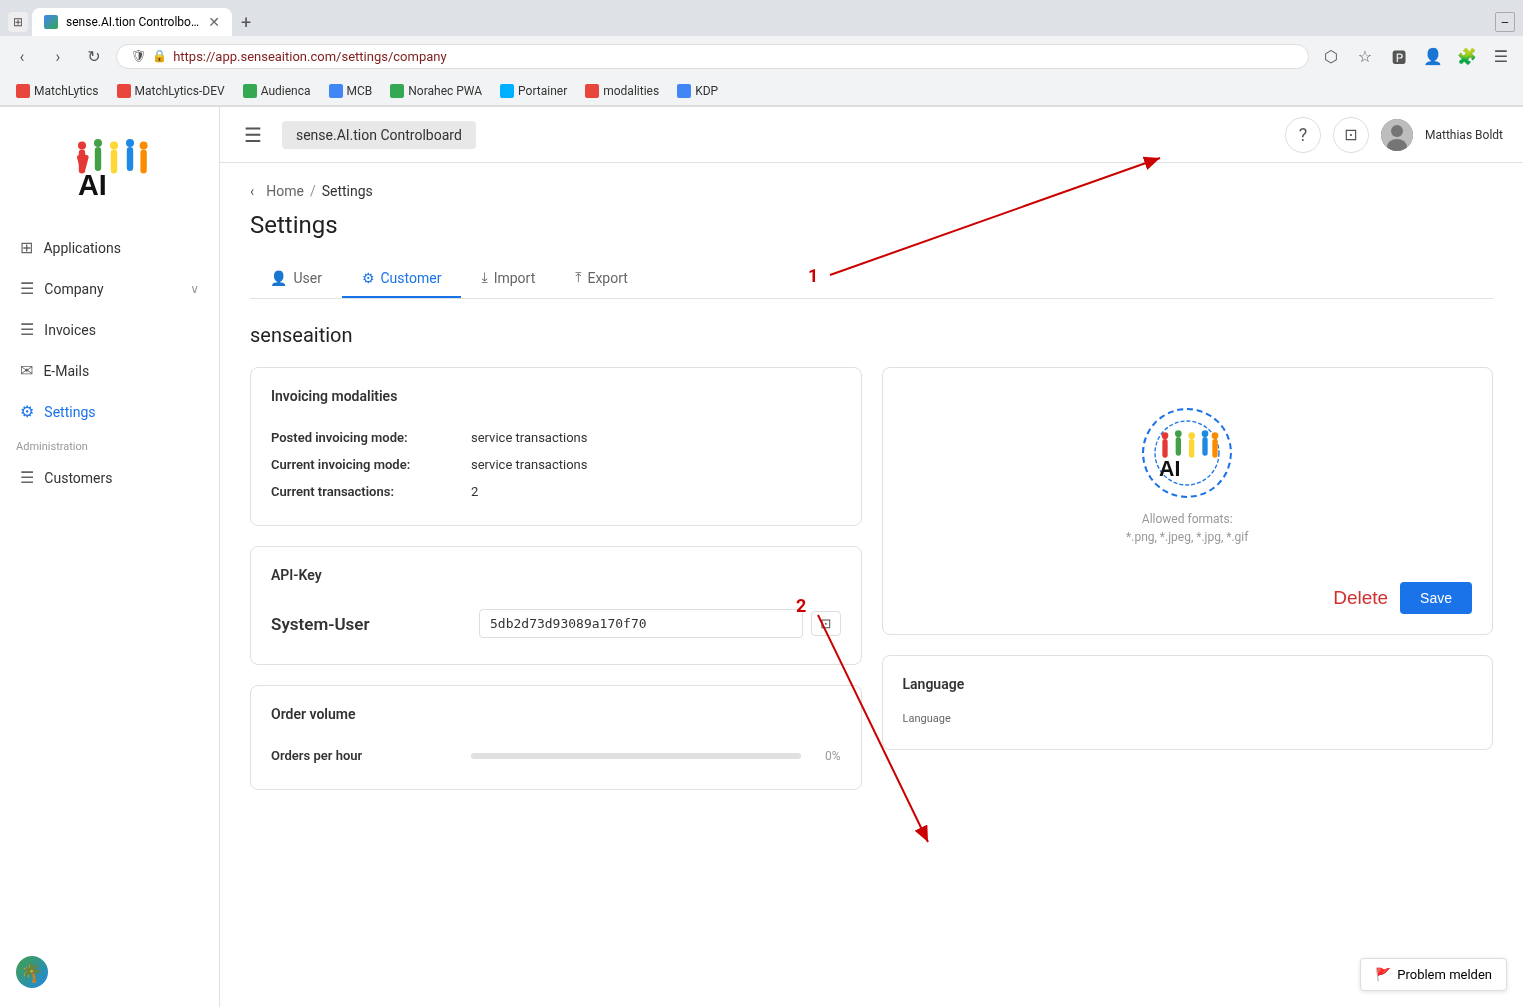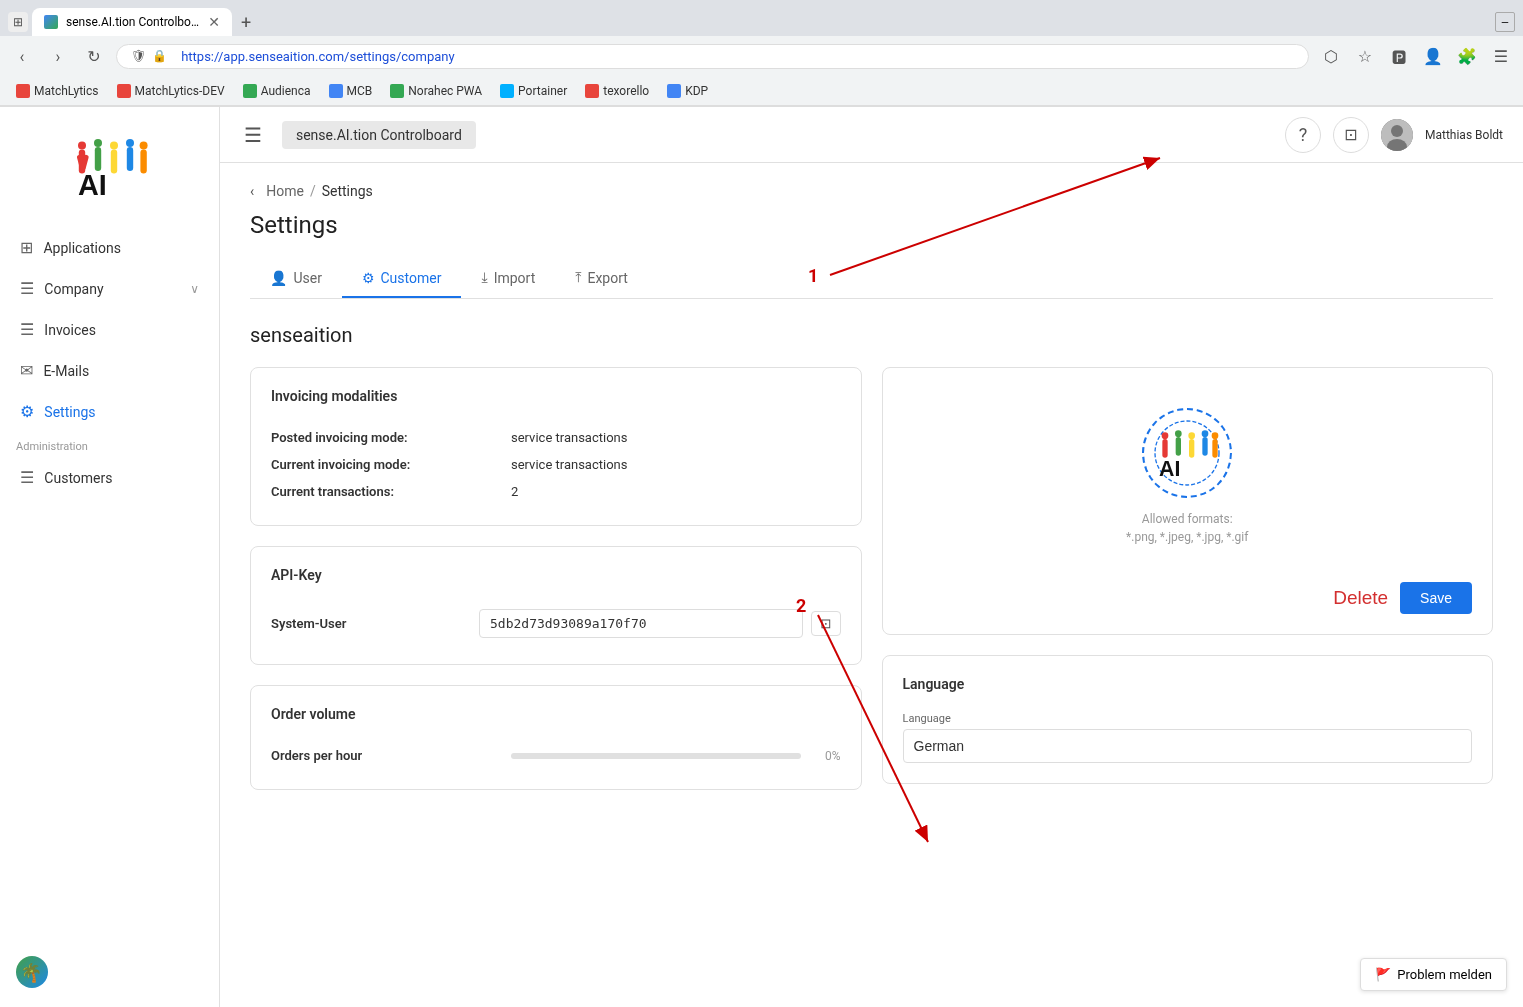--- a/index.html
+++ b/index.html
@@ -12,21 +12,21 @@
     .browser-tab .favicon { width: 14px; height: 14px; background: #4285f4; border-radius: 2px; flex-shrink: 0; }
     .browser-tab .tab-title { flex: 1; overflow: hidden; text-overflow: ellipsis; white-space: nowrap; }
     .browser-tab .tab-close { cursor: pointer; color: #666; font-size: 14px; }
     .new-tab-btn { width: 28px; height: 28px; display: flex; align-items: center; justify-content: center; cursor: pointer; color: #555; font-size: 18px; }
     .window-controls { margin-left: auto; display: flex; gap: 4px; }
 
     .browser-toolbar { display: flex; align-items: center; padding: 4px 8px; gap: 8px; height: 40px; background: #f1f3f4; }
     .nav-btn { width: 28px; height: 28px; display: flex; align-items: center; justify-content: center; cursor: pointer; color: #555; border-radius: 50%; font-size: 16px; }
     .address-bar { flex: 1; background: #fff; border: 1px solid #ddd; border-radius: 20px; padding: 4px 14px; font-size: 13px; color: #333; display: flex; align-items: center; gap: 6px; }
     .address-bar .lock-icon { color: #555; font-size: 12px; }
-    .address-url { color: #1d4ed8; margin-left: 8px; }
+    .address-url { color: #7f1d1d; }
     .toolbar-icons { display: flex; align-items: center; gap: 6px; }
     .toolbar-icon-btn { width: 28px; height: 28px; display: flex; align-items: center; justify-content: center; cursor: pointer; color: #555; border-radius: 50%; font-size: 16px; }
 
     .bookmarks-bar { display: flex; align-items: center; padding: 2px 8px; gap: 2px; height: 30px; border-bottom: 1px solid #ddd; font-size: 12px; }
     .bookmark-item { padding: 3px 8px; border-radius: 4px; cursor: pointer; display: flex; align-items: center; gap: 4px; color: #333; white-space: nowrap; }
     .bookmark-favicon { width: 14px; height: 14px; border-radius: 2px; flex-shrink: 0; }
 
     
     .app-container { display: flex; height: calc(1007px - 36px - 40px - 30px); }
 
@@ -69,35 +69,35 @@
     .tab.active { color: #1a73e8; border-bottom: 2px solid #1a73e8; }
 
     
     .company-name { font-size: 20px; font-weight: 400; color: #222; margin-bottom: 20px; }
 
     .content-grid { display: grid; grid-template-columns: 1fr 1fr; gap: 20px; }
 
     .card { border: 1px solid #e0e0e0; border-radius: 8px; padding: 20px; }
     .card-title { font-size: 14px; font-weight: 600; color: #333; margin-bottom: 20px; }
 
-    .card-row { display: flex; padding: 6px 0; gap: 40px; }
+    .card-row { display: flex; padding: 6px 0; }
     .card-row .row-label { font-weight: 600; font-size: 13px; color: #333; min-width: 200px; }
     .card-row .row-value { color: #333; font-size: 13px; }
 
     
     .logo-upload-area { display: flex; flex-direction: column; align-items: center; padding: 20px 0; }
     .logo-image { width: 90px; height: 90px; border-radius: 50%; border: 2px dashed #1a73e8; display: flex; align-items: center; justify-content: center; overflow: hidden; margin-bottom: 12px; }
     .logo-allowed-formats { font-size: 12px; color: #999; text-align: center; line-height: 1.5; }
     .logo-actions { display: flex; justify-content: flex-end; gap: 12px; margin-top: 16px; width: 100%; align-items: center; }
     .delete-btn { color: #d32f2f; cursor: pointer; font-size: 19px; background: none; border: none; }
     .save-btn { background: #1a73e8; color: #fff; border: none; border-radius: 4px; padding: 8px 20px; cursor: pointer; font-size: 14px; }
 
     
     .api-input-row { display: flex; align-items: center; gap: 8px; padding: 6px 0; }
-    .api-input-row .row-label { font-weight: 600; font-size: 13px; color: #333; min-width: 200px; }
+    .api-input-row .row-label { font-weight: 600; font-size: 17px; color: #333; min-width: 200px; }
     .api-key-input { border: 1px solid #ddd; border-radius: 4px; padding: 6px 10px; font-size: 13px; color: #333; background: #fff; flex: 1; font-family: monospace; }
     .copy-btn { cursor: pointer; color: #555; border: 1px solid #ddd; border-radius: 4px; padding: 4px 8px; background: #fff; }
 
     
     .language-card { border: 1px solid #e0e0e0; border-radius: 8px; padding: 20px; margin-top: 20px; }
     .language-select-wrap { position: relative; }
     .language-select-label { font-size: 11px; color: #666; margin-bottom: 4px; }
     .language-select { width: 100%; border: 1px solid #ddd; border-radius: 4px; padding: 8px 10px; font-size: 14px; color: #333; background: #fff; appearance: none; cursor: pointer; }
 
     
@@ -176,21 +176,21 @@
     <div class="bookmark-item">
       <div class="bookmark-favicon" style="background:#34a853;"></div>
       <span>Norahec PWA</span>
     </div>
     <div class="bookmark-item">
       <div class="bookmark-favicon" style="background:#00b0ff;"></div>
       <span>Portainer</span>
     </div>
     <div class="bookmark-item">
       <div class="bookmark-favicon" style="background:#e8453c;"></div>
-      <span>texorello</span>
+      <span>modalities</span>
     </div>
     <div class="bookmark-item">
       <div class="bookmark-favicon" style="background:#4285f4;"></div>
       <span>KDP</span>
     </div>
   </div>
 </div>
 
 <div class="app-container">
 
@@ -385,23 +385,20 @@
             <div class="logo-actions">
               <button class="delete-btn">Delete</button>
               <button class="save-btn">Save</button>
             </div>
           </div>
 
           <div class="language-card">
             <div class="card-title">Language</div>
             <div class="language-select-wrap">
               <div class="language-select-label">Language</div>
-              <select class="language-select">
-                <option>German</option>
-              </select>
             </div>
           </div>
         </div>
       </div>
     </div>
   </div>
 </div>
 
 <svg class="annotation-layer" xmlns="http://www.w3.org/2000/svg">
 

